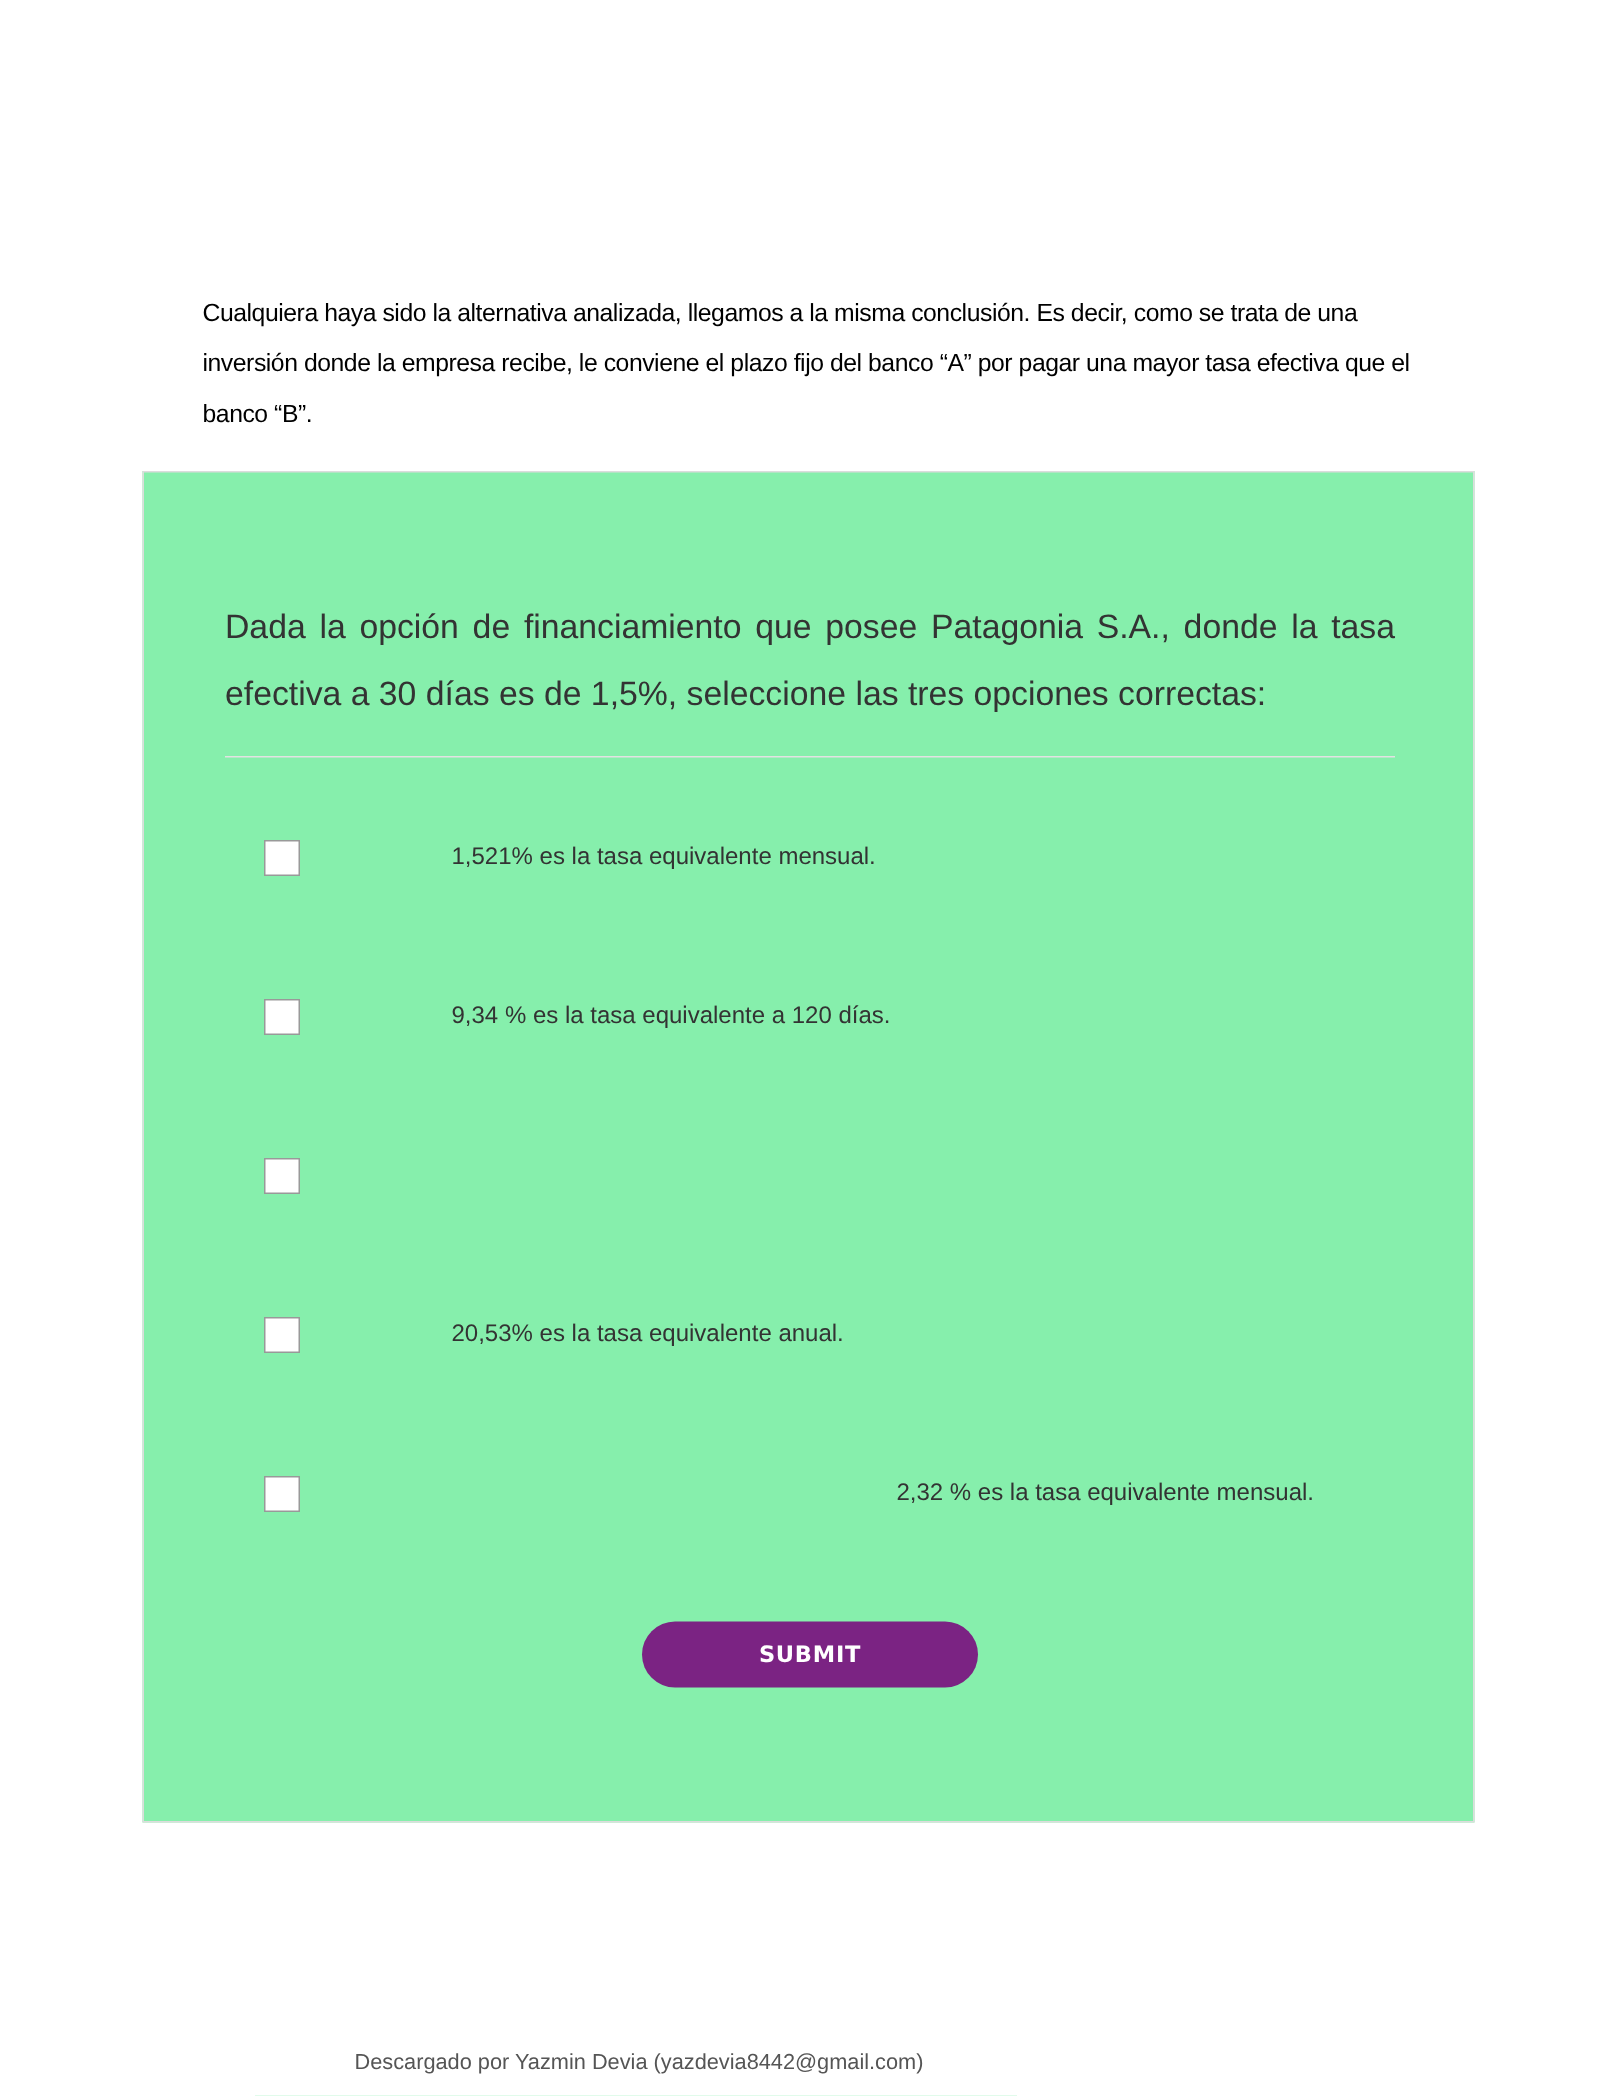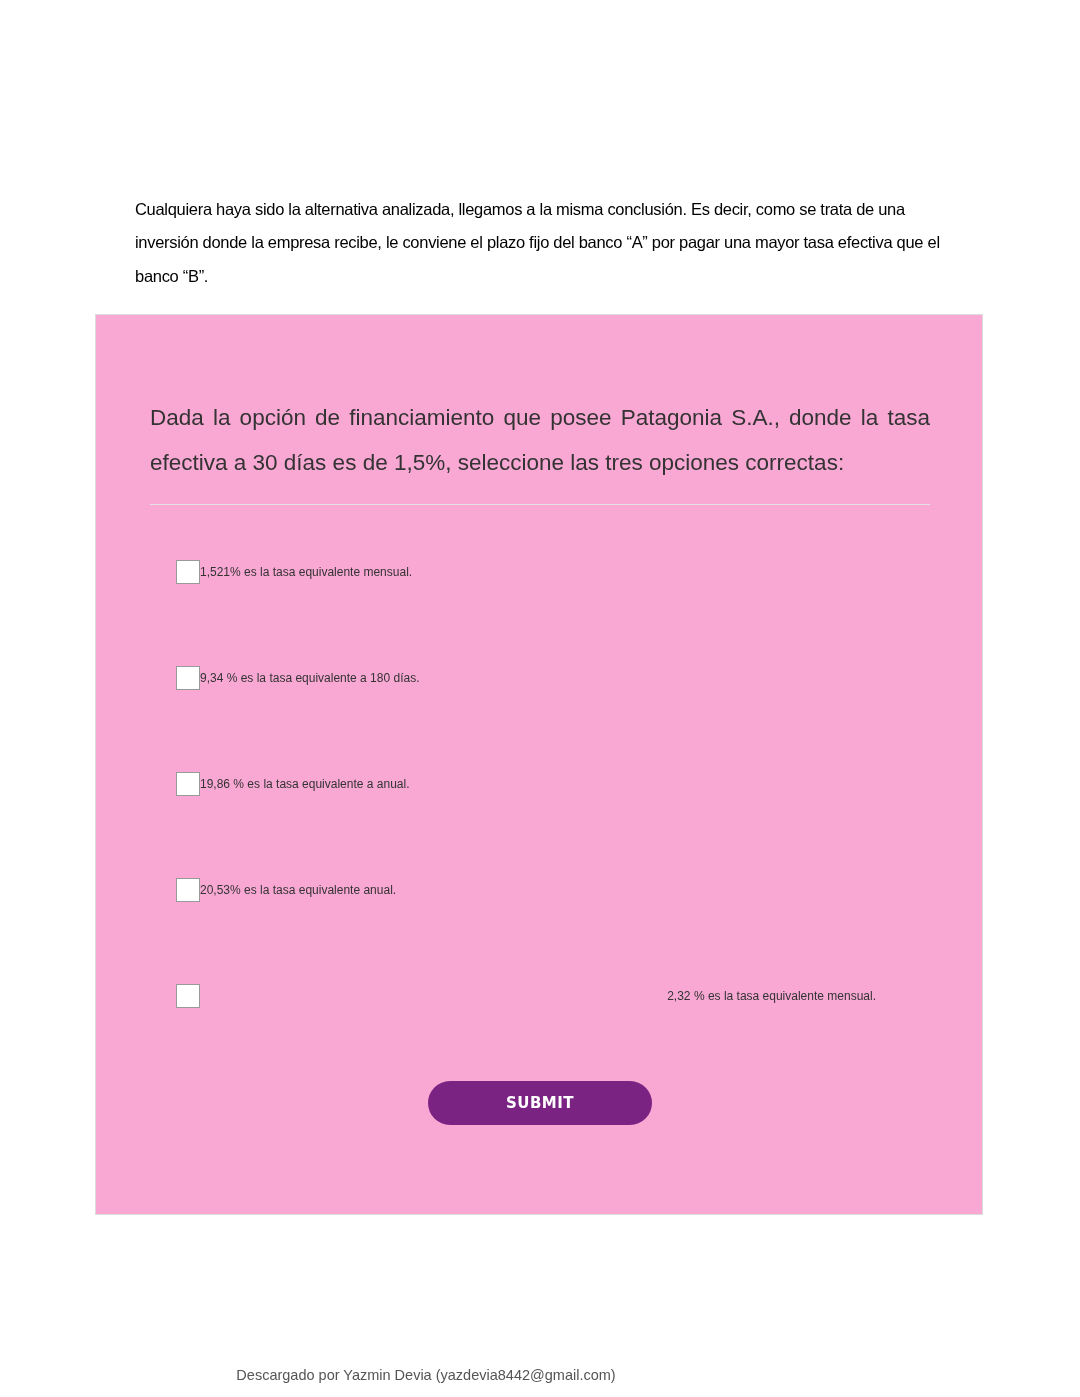--- a/index.html
+++ b/index.html
@@ -7,41 +7,41 @@
     width: 1080px; height: 1397px; position: relative; overflow: hidden;
     font-family: "Liberation Sans", sans-serif; color: #333333;
   }
   .intro {
     position: absolute; left: 135px; top: 176px; width: 815px;
     font-size: 16.5px; line-height: 33.5px; color: #000000;
     letter-spacing: -0.3px;
   }
   .card {
     position: absolute; left: 95px; top: 314px; width: 888px; height: 901px;
-    border: 1px solid #dcdcdc; box-sizing: border-box; background: #f9a8d4;
+    border: 1px solid #dcdcdc; box-sizing: border-box; background: #86efac;
   }
   .question {
     position: absolute; left: 54px; top: 80px; width: 780px;
     font-size: 22.5px; line-height: 45px; color: #333; text-align: justify;
     text-align-last: left;
   }
   .divider {
     position: absolute; left: 54px; top: 189px; width: 780px; height: 1px;
     background: #e2e2e2;
   }
   .option {
     position: absolute; left: 80px; width: 700px; height: 30px;
     display: flex; align-items: center; cursor: pointer;
   }
   .checkbox {
     width: 24px; height: 24px; border: 1.5px solid #999; box-sizing: border-box;
     background: #fff; flex: 0 0 auto;
   }
   .option-label {
-    font-size: 12px; color: #333; white-space: nowrap;
+    margin-left: 101px; font-size: 16px; color: #333; white-space: nowrap;
   }
   .submit {
     position: absolute; left: 332px; top: 766px; width: 224px; height: 44px;
     border-radius: 26px; background: #7b2383; color: #fff; border: none;
     font-family: "DejaVu Sans", sans-serif; font-weight: bold; font-size: 15px;
     letter-spacing: 0.5px; display: flex; align-items: center; justify-content: center;
     cursor: pointer;
   }
   .footer {
     position: absolute; left: 0; top: 1367px; width: 852px; text-align: center;
@@ -56,25 +56,24 @@
 <div class="card">
   <div class="question">Dada la opción de financiamiento que posee Patagonia S.A., donde la tasa efectiva a 30 días es de 1,5%, seleccione las tres opciones correctas:</div>
   <div class="divider"></div>
 
   <div class="option" style="top:242px;">
     <span class="checkbox"></span>
     <span class="option-label">1,521% es la tasa equivalente mensual.</span>
   </div>
   <div class="option" style="top:348px;">
     <span class="checkbox"></span>
-    <span class="option-label">9,34 % es la tasa equivalente a 180 días.</span>
+    <span class="option-label">9,34 % es la tasa equivalente a 120 días.</span>
   </div>
   <div class="option" style="top:454px;">
     <span class="checkbox"></span>
-    <span class="option-label">19,86 % es la tasa equivalente a anual.</span>
   </div>
   <div class="option" style="top:560px;">
     <span class="checkbox"></span>
     <span class="option-label">20,53% es la tasa equivalente anual.</span>
   </div>
   <div class="option" style="top:666px;justify-content:space-between;">
     <span class="checkbox"></span>
     <span class="option-label">2,32 % es la tasa equivalente mensual.</span>
   </div>
 

